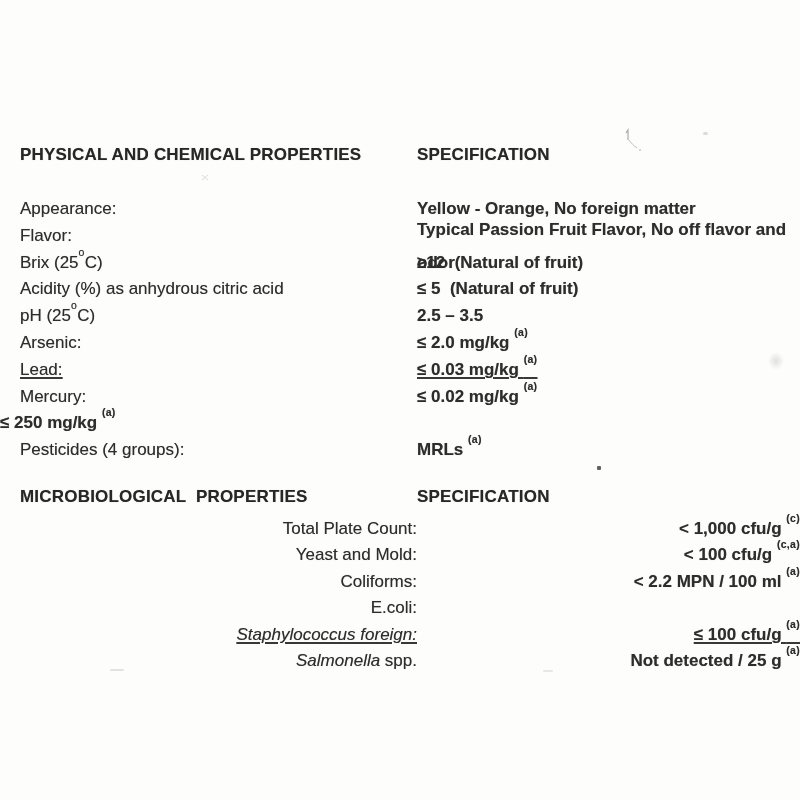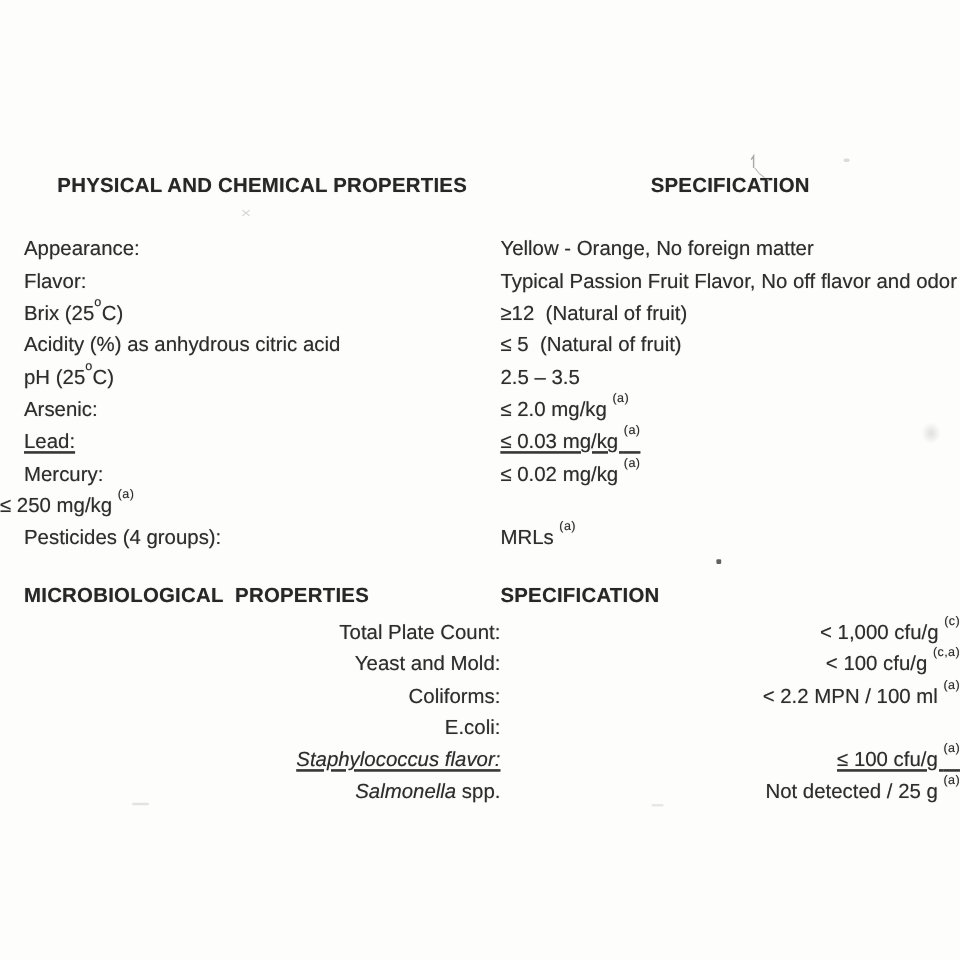--- a/index.html
+++ b/index.html
@@ -8,23 +8,23 @@
     position: relative;
     width: 800px; height: 800px;
     font-family: "Liberation Sans", sans-serif;
     font-size: 17px;
     color: #2d2d2d;
     text-shadow: 0 0 0.7px rgba(70,70,70,0.55);
   }
   .hrow, .rows { position: absolute; left: 0; right: 0; }
   .row, .hrow { display: flex; }
   .c1 { box-sizing: border-box; padding-left: 20px; width: 417px; white-space: pre-wrap; }
-  .c2 { flex: 1; white-space: pre-wrap; }
+  .c2 { flex: 1; white-space: pre-wrap; font-weight: bold; }
   .hd { font-weight: bold; letter-spacing: 0.2px; color: #272727; }
-  #sec1-header { top: 142px; line-height: 26.8px; text-align: center; }
+  #sec1-header { top: 142px; line-height: 26.8px; }
   #sec1-rows   { top: 190px; }
   #sec1-rows .row { height: 26.8px; line-height: 26.8px; }
   #sec2-header { top: 484px; line-height: 26.4px; }
   #sec2-rows   { top: 510px; }
   #sec2-rows .row { height: 26.4px; line-height: 26.4px; text-align: right; }
   .sups {
     font-size: 10.5px;
     position: relative; top: -5px;
     letter-spacing: 0.3px;
   }
@@ -113,21 +113,21 @@
         <div class="c2"><span>&lt; 100 cfu/g </span><sup class="sups">(c,a)</sup></div>
       </div>
     <div class="row">
         <div class="c1"><span>Coliforms:</span><sup class="sups"></sup><span></span></div>
         <div class="c2"><span>&lt; 2.2 MPN / 100 ml </span><sup class="sups">(a)</sup></div>
       </div>
     <div class="row">
         <div class="c1"><span>E.coli:</span><sup class="sups"></sup><span></span></div>
       </div>
     <div class="row">
-        <div class="c1 it u"><span>Staphylococcus flavor:</span><sup class="sups"></sup><span></span></div>
+        <div class="c1 it u"><span>Staphylococcus foreign:</span><sup class="sups"></sup><span></span></div>
         <div class="c2 u"><span>≤ 100 cfu/g </span><sup class="sups">(a)</sup></div>
       </div>
     <div class="row">
         <div class="c1"><span class="it">Salmonella</span><sup class="sups"></sup><span> spp.</span></div>
         <div class="c2"><span>Not detected / 25 g </span><sup class="sups">(a)</sup></div>
       </div>
   </div>
 
   <svg class="artifact" id="mark-squiggle" width="26" height="28" viewBox="0 0 26 28">
     <path d="M6,6 L8,3 L8,13" fill="none" stroke="#8e8e8e" stroke-width="1.2"></path>

